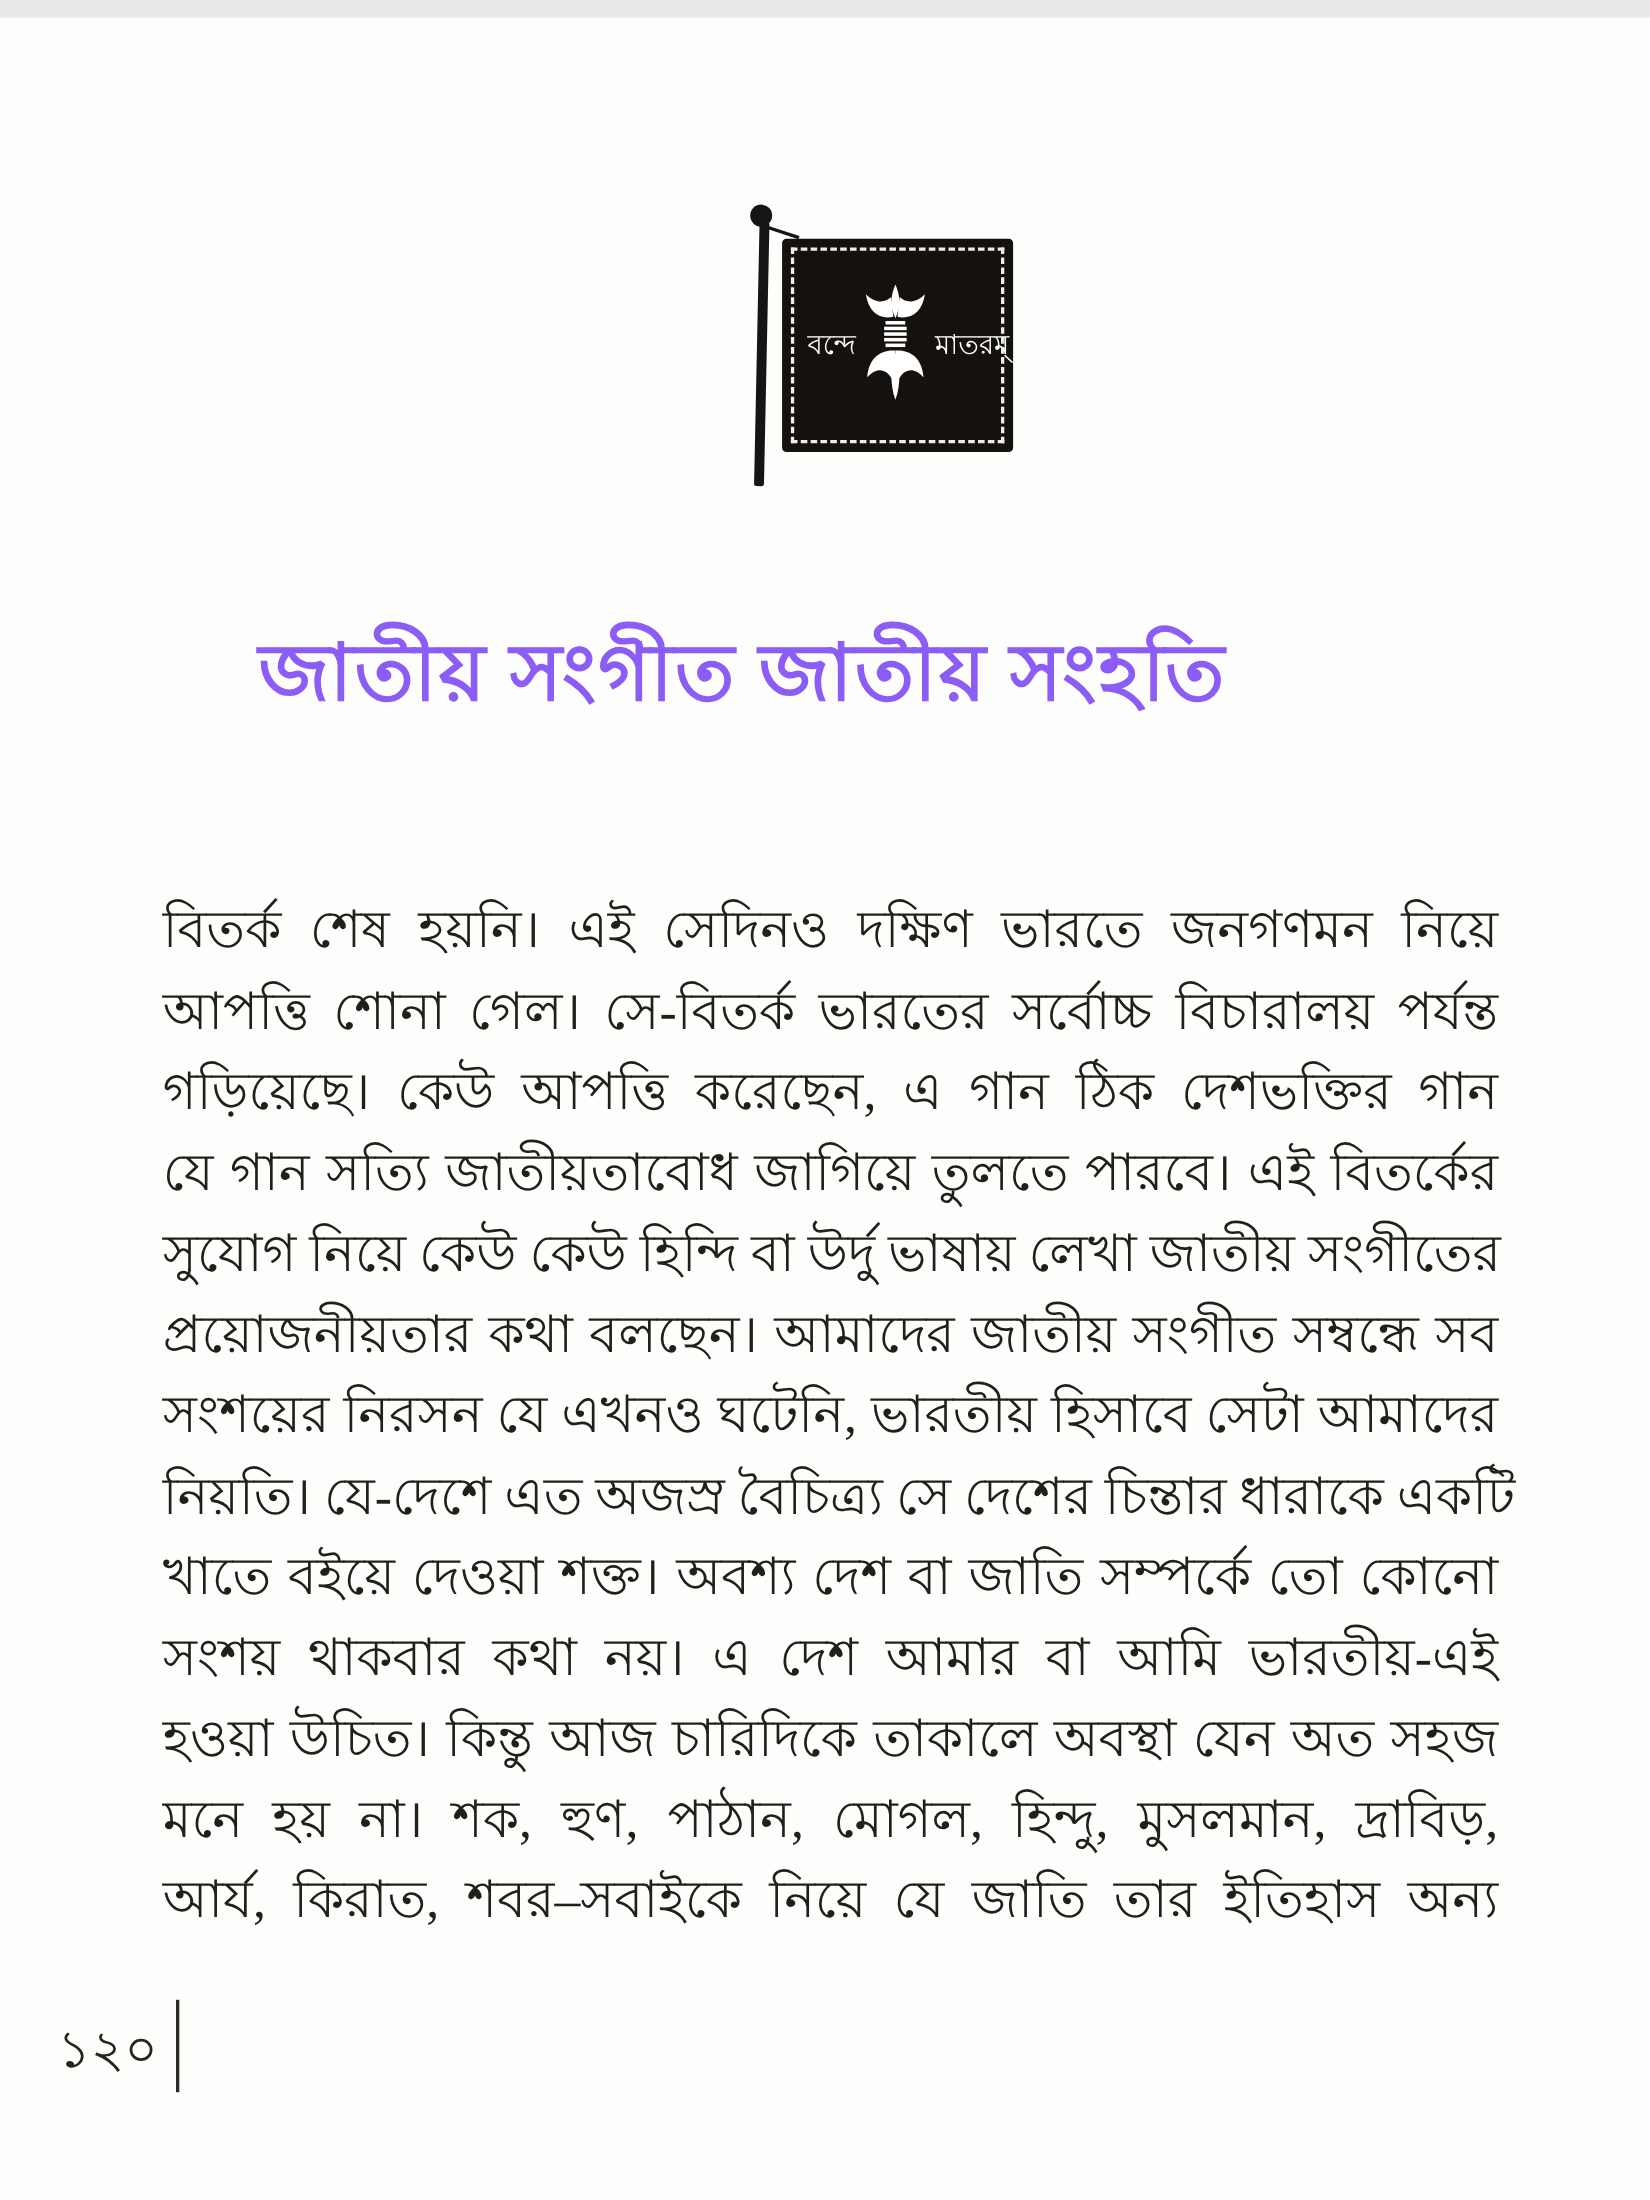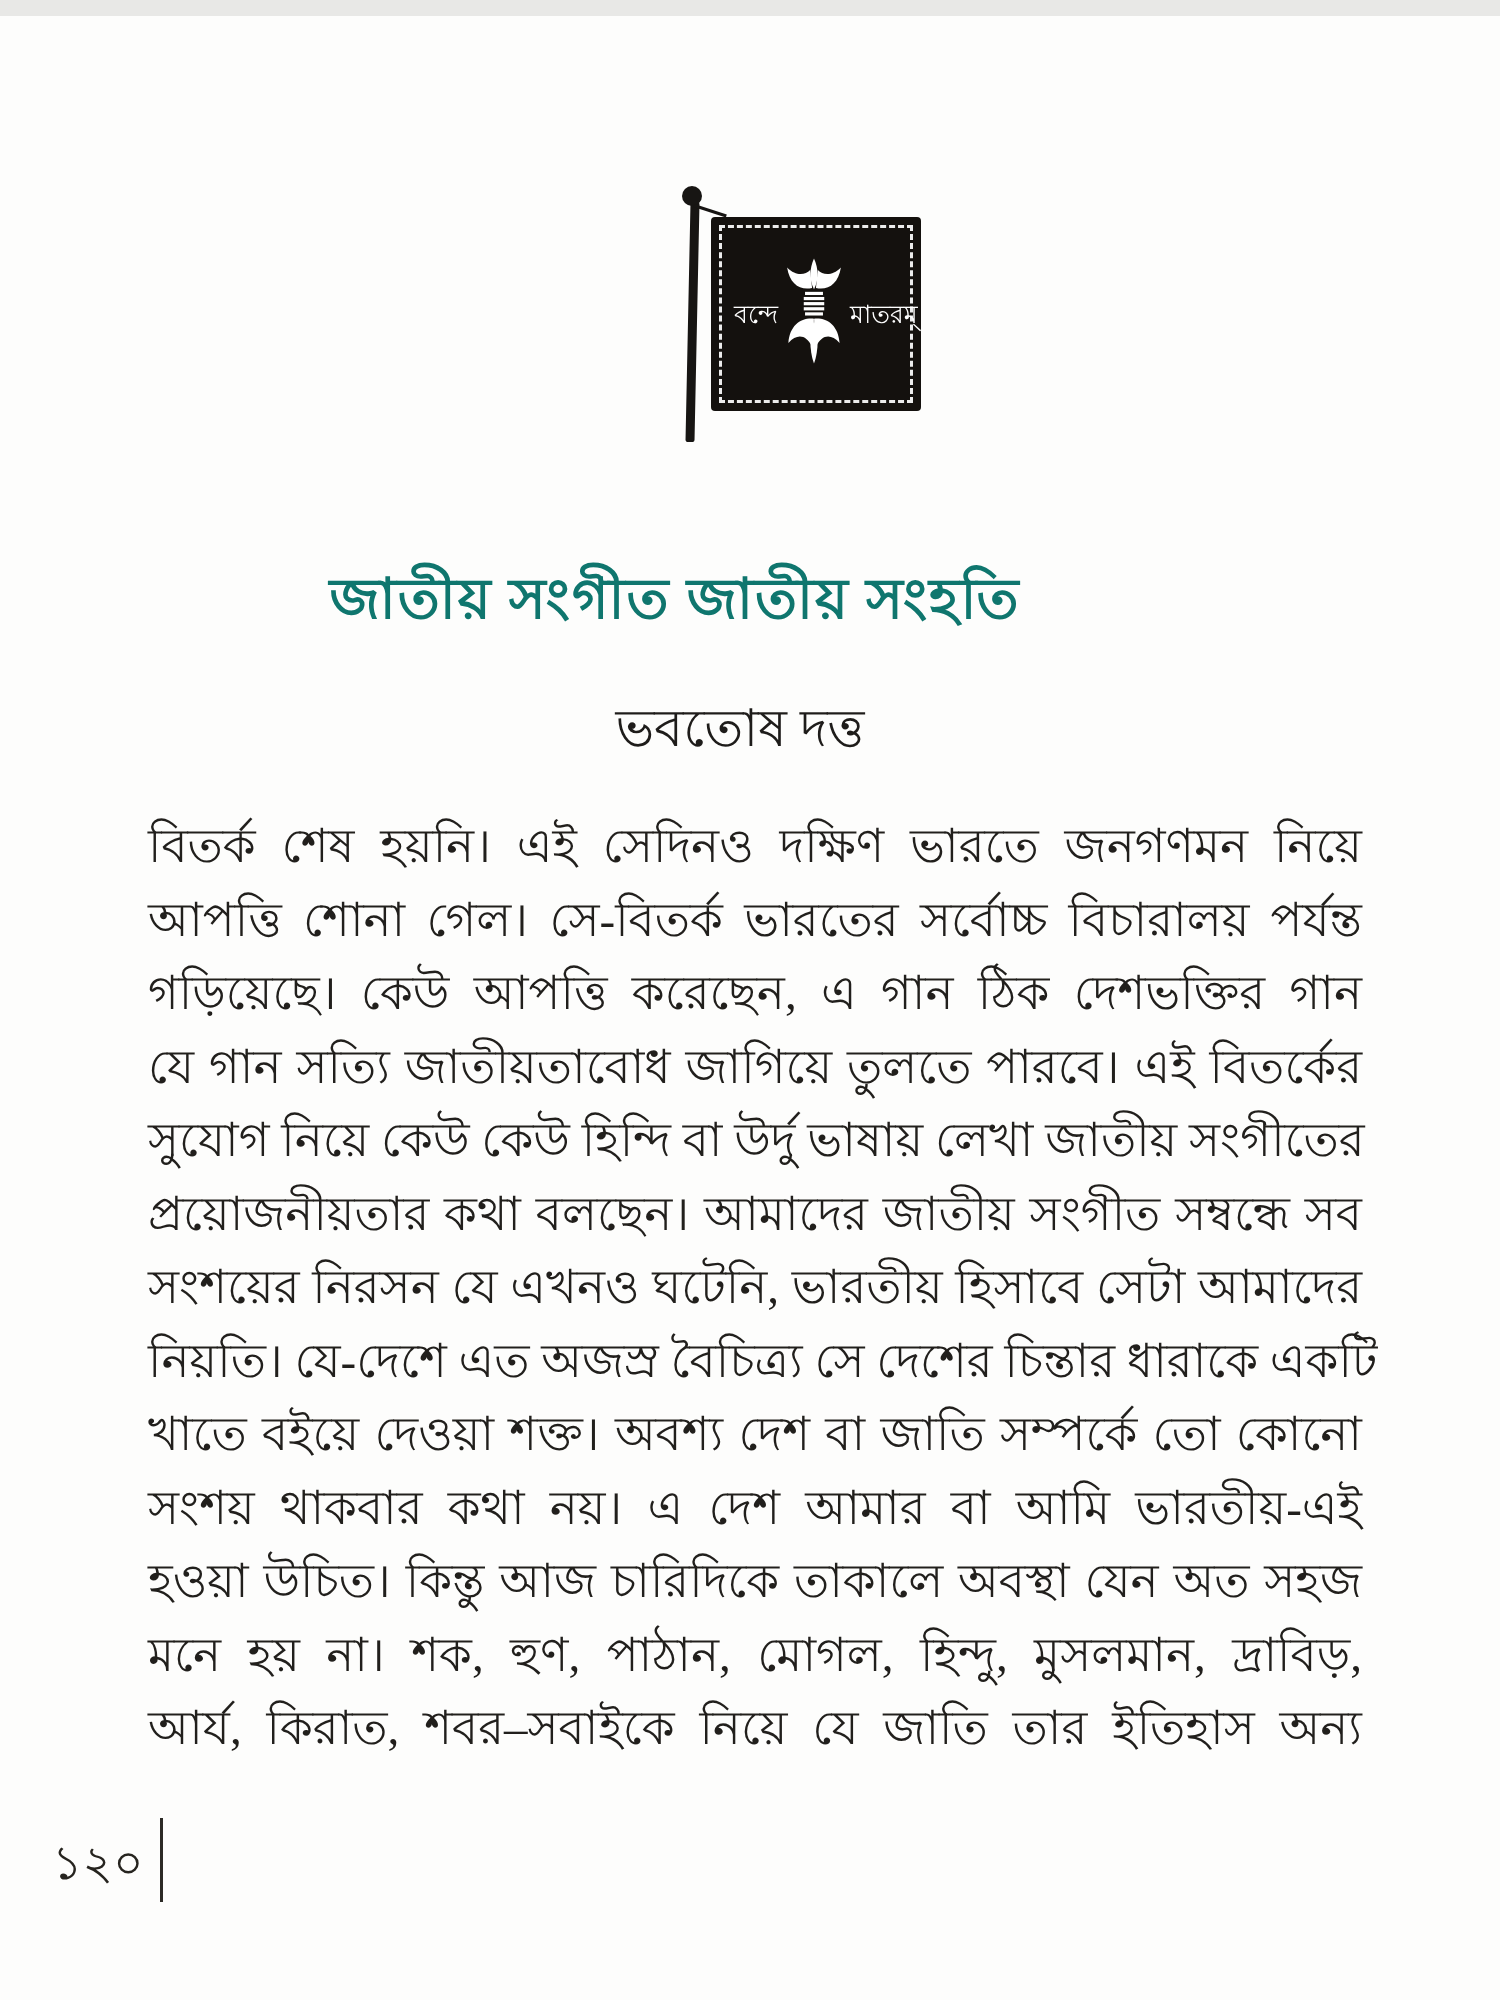--- a/index.html
+++ b/index.html
@@ -89,24 +89,24 @@
     margin: 0 4px;
   }
 
   
   .title {
     position: absolute;
     left: 0;
     top: 540px;
     width: 1350px;
     text-align: center;
-    font-size: 56px;
+    font-size: 72px;
     font-weight: 600;
     letter-spacing: 2px;
-    color: #0f766e;
+    color: #8b5cf6;
     white-space: nowrap;
   }
   .author {
     position: absolute;
     left: 0;
     top: 672px;
     width: 1480px;
     text-align: center;
     font-size: 52px;
     font-weight: 400;
@@ -181,21 +181,20 @@
             <path d="M50 98 C 70 96, 88 108, 90 136 C 76 120, 62 124, 54 140 Z" fill="#ffffff"></path>
             <path d="M50 100 C 43 120, 42 146, 50 168 C 58 146, 57 120, 50 100 Z" fill="#ffffff"></path>
           </svg>
         </span>
         <span class="flag-text">মাতরম্</span>
       </div>
     </div>
   </div>
 
   <div class="title">জাতীয় সংগীত জাতীয় সংহতি</div>
-  <div class="author">ভবতোষ দত্ত</div>
 
   <div class="body-text">
     <div class="body-line">বিতর্ক শেষ হয়নি। এই সেদিনও দক্ষিণ ভারতে জনগণমন নিয়ে</div>
     <div class="body-line">আপত্তি শোনা গেল। সে-বিতর্ক ভারতের সর্বোচ্চ বিচারালয় পর্যন্ত</div>
     <div class="body-line">গড়িয়েছে। কেউ আপত্তি করেছেন, এ গান ঠিক দেশভক্তির গান</div>
     <div class="body-line">যে গান সত্যি জাতীয়তাবোধ জাগিয়ে তুলতে পারবে। এই বিতর্কের</div>
     <div class="body-line">সুযোগ নিয়ে কেউ কেউ হিন্দি বা উর্দু ভাষায় লেখা জাতীয় সংগীতের</div>
     <div class="body-line">প্রয়োজনীয়তার কথা বলছেন। আমাদের জাতীয় সংগীত সম্বন্ধে সব</div>
     <div class="body-line">সংশয়ের নিরসন যে এখনও ঘটেনি, ভারতীয় হিসাবে সেটা আমাদের</div>
     <div class="body-line">নিয়তি। যে-দেশে এত অজস্র বৈচিত্র্য সে দেশের চিন্তার ধারাকে একটি</div>

